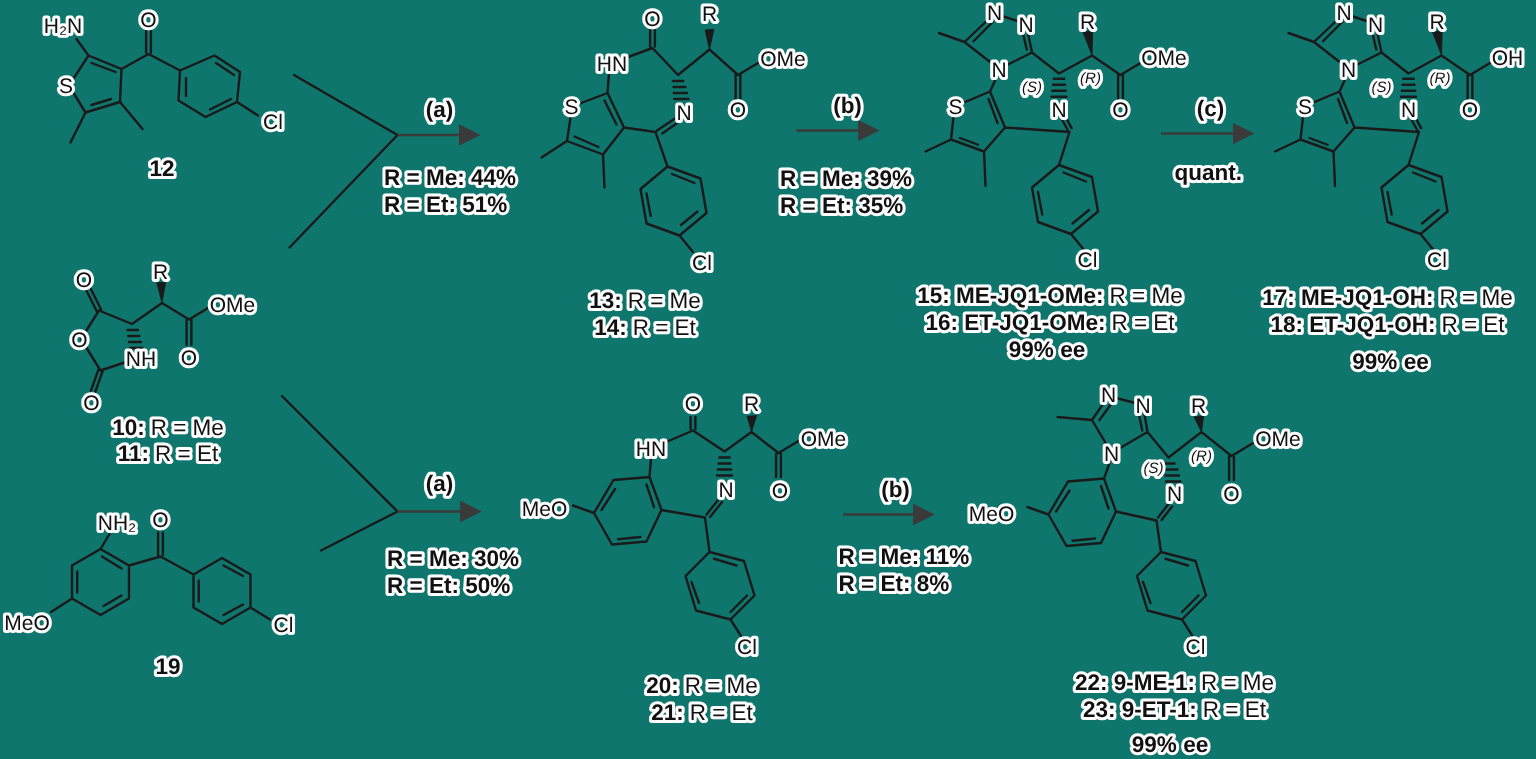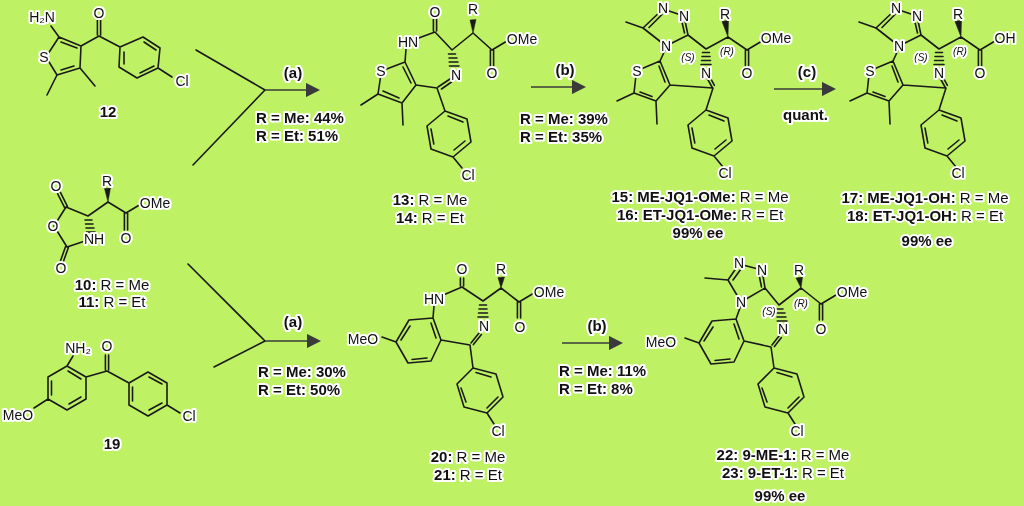--- a/index.html
+++ b/index.html
@@ -1,16 +1,16 @@
 <!DOCTYPE html>
 <html><head>
 <meta charset="utf-8">
 <style>
   html,body{margin:0;padding:0;background:#ffffff;}
-  .stage{width:1024px;height:506px;position:relative;background:#bef264;overflow:hidden;text-align:right;}
+  .stage{width:1024px;height:506px;position:relative;background:#0f766e;overflow:hidden;text-align:right;}
   .bond{stroke:#1a1a1a;stroke-width:1.6;fill:none;stroke-linecap:round;stroke-linejoin:round;}
   .arrow{stroke:#3a3a3a;stroke-width:1.7;fill:none;}
   .wedge{fill:#1a1a1a;stroke:#1a1a1a;stroke-width:0.5;}
   text{font-family:"Liberation Sans",sans-serif;fill:#111;paint-order:stroke;stroke:#ffffff;stroke-width:4px;stroke-linejoin:round;}
   .atom{font-size:14px;text-anchor:middle;}
   .stereo{font-size:10px;font-style:italic;text-anchor:middle;}
   .lbl{font-size:15px;text-anchor:middle;}
   .b{font-weight:700;}
   .step{font-size:15px;font-weight:700;text-anchor:middle;}
   .yield{font-size:15px;font-weight:700;text-anchor:start;}

